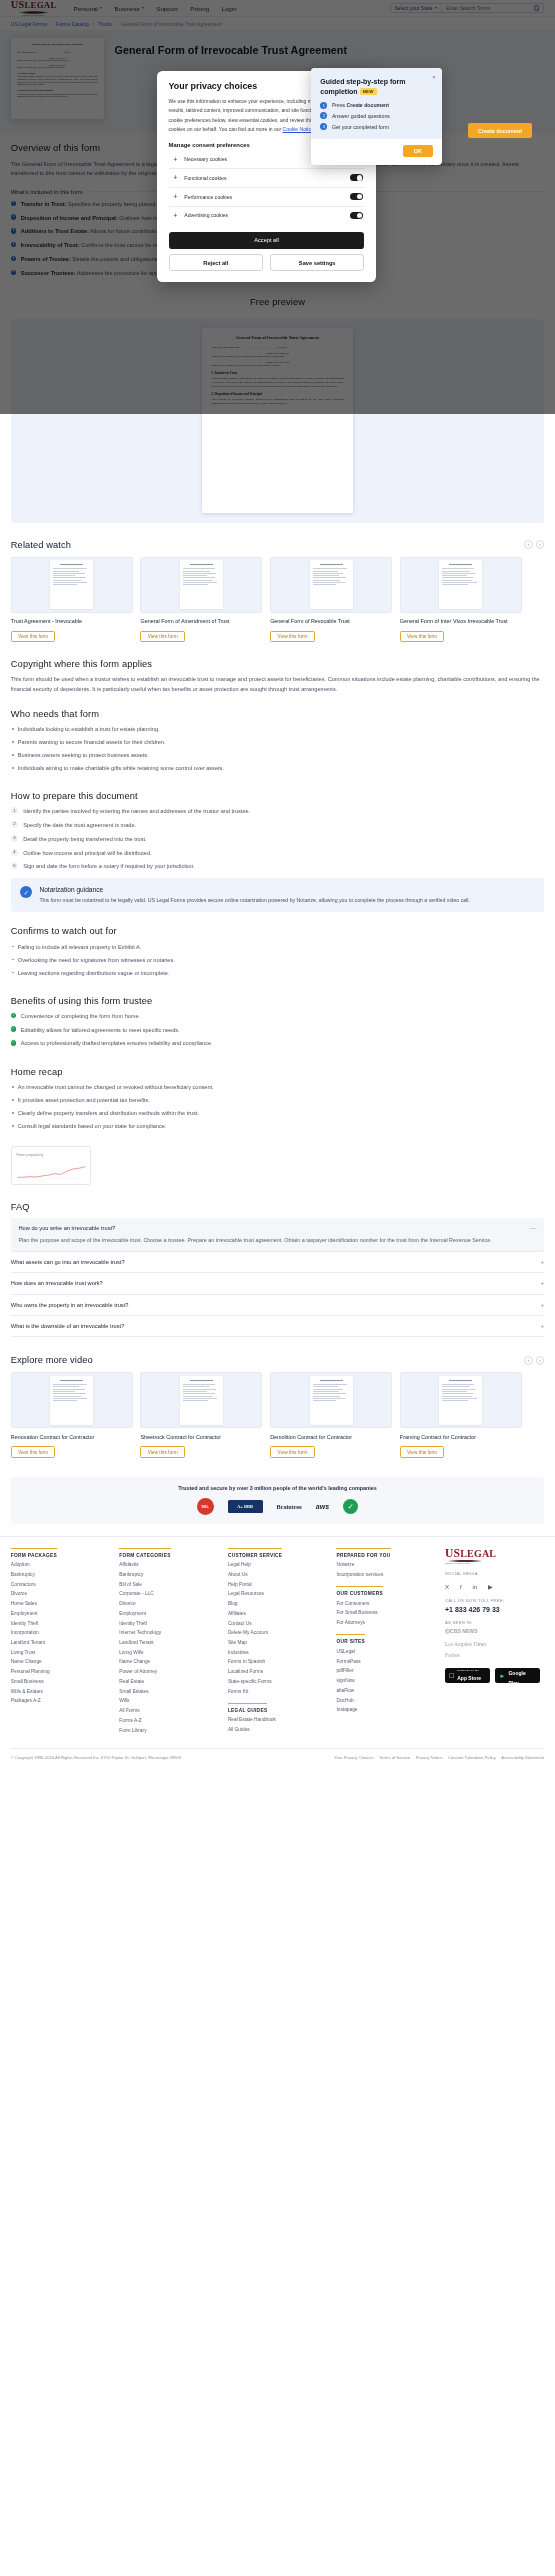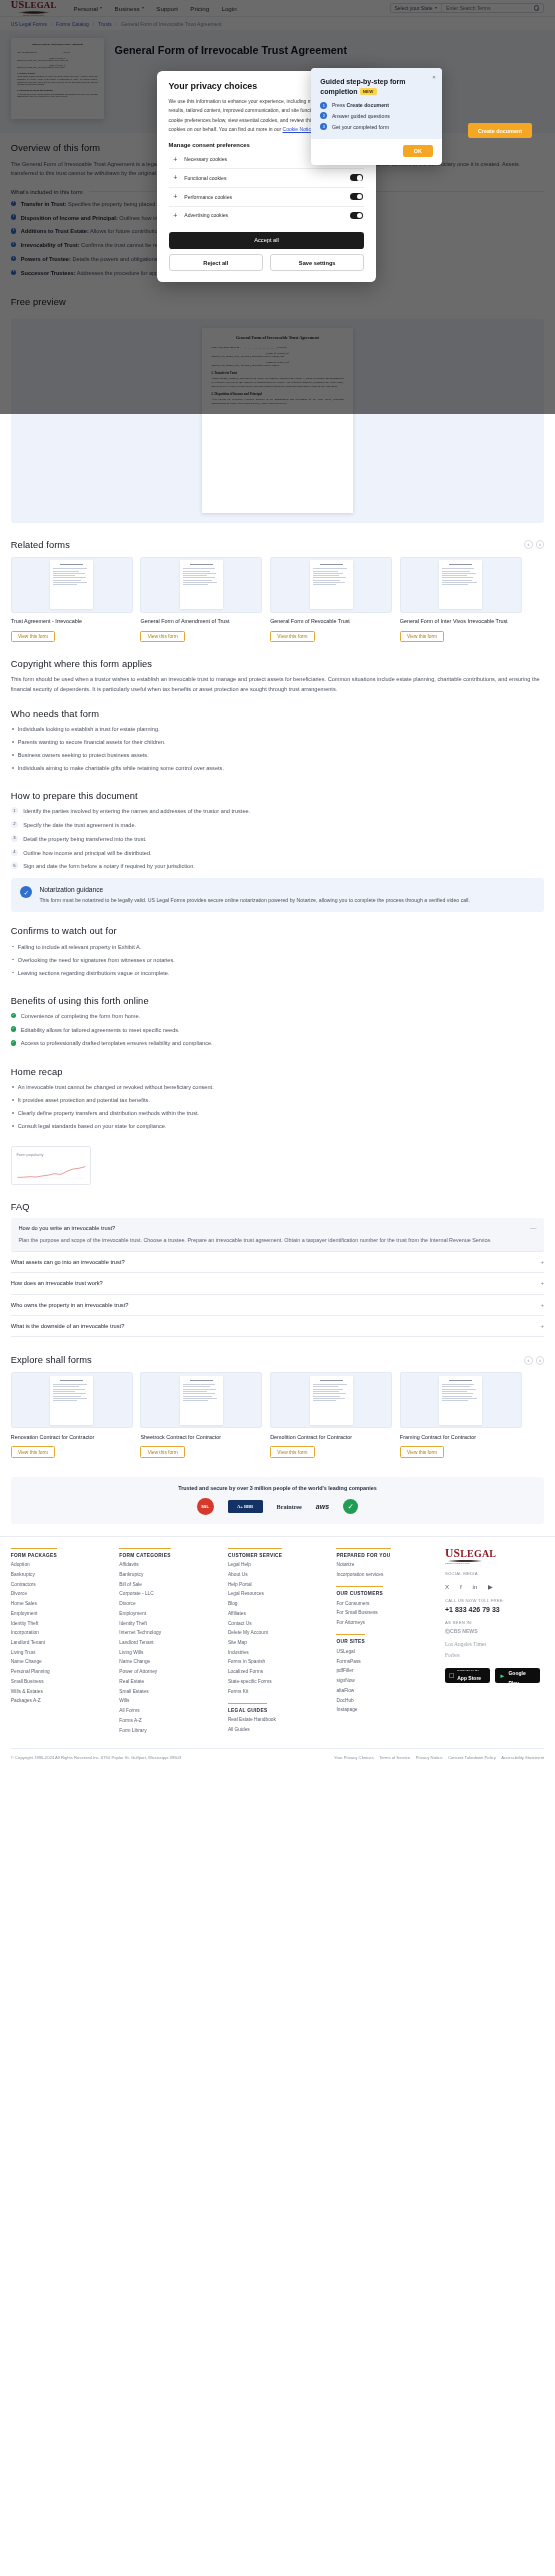--- a/index.html
+++ b/index.html
@@ -358,41 +358,41 @@
         <span class="dot-i">i</span>
         <span><b>Powers of Trustee:</b><span> Details the powers and obligations of the trustee.</span></span>
       </li>
     <li>
         <span class="dot-i">i</span>
         <span><b>Successor Trustees:</b><span> Addresses the procedure for appointing new trustees.</span></span>
       </li>
   </ul>
 </div>
 
-<div class="section" style="padding-top:14px; padding-bottom:6.2px;">
+<div class="section" style="padding-top:14px; padding-bottom:6.2px;text-align:center;">
   <h2 class="sec-title">Free preview</h2>
 </div>
 <div class="preview-wrap">
   <div class="doc-page">
     <div class="doc-title">General Form of Irrevocable Trust Agreement</div>
     <div class="doc-p">Trust Agreement made on ____________, ______________, between</div>
     <div class="doc-center">(Name of Trustor), of</div>
     <div class="doc-p">address, city, county, state, zip code), hereinafter called Trustor, and</div>
     <div class="doc-center">(Name of Trustee), of</div>
     <div class="doc-p">address, city, county, state, zip code), hereinafter called Trustee.</div>
     <div class="doc-h">1.  Transfer in Trust</div>
     <div class="doc-p">Trustor assigns, transfers, and conveys to Trustee the property described on Exhibit A, which is attached and incorporated by reference. Receipt of that property is acknowledged by Trustee. The described property, designated the Trust Estate, shall be held by Trustee in trust for the uses and purposes and on the terms and conditions set forth in this Agreement.</div>
     <div class="doc-h">2.  Disposition of Income and Principal</div>
     <div class="doc-p">After paying the necessary expenses incurred in the management and investment of the Trust Estate, including compensation of Trustee for its own services, Trustee shall pay the net</div>
   </div>
 </div>
 
 <div class="section" style="padding-top:17px;">
   <div class="carousel-head">
-    <h2 class="sec-title" style="margin:0;">Related forms</h2>
+    <h2 class="sec-title" style="margin:0;">Related watch</h2>
     <div class="arrow-btn">‹</div>
     <div class="arrow-btn">›</div>
   </div>
   <div class="cards">
     <div class="card">
       <div class="card-thumb">
           <div class="mini-doc">
             <div class="mini-title"></div>
             <div class="mini-line" style="width:90%"></div>
             <div class="mini-line" style="width:70%"></div>
@@ -515,21 +515,21 @@
 <div class="section" style="padding-top:14px;">
   <h2 class="sec-title">Confirms to watch out for</h2>
   <ul class="bullets">
     <li>Failing to include all relevant property in Exhibit A.</li>
     <li>Overlooking the need for signatures from witnesses or notaries.</li>
     <li>Leaving sections regarding distributions vague or incomplete.</li>
   </ul>
 </div>
 
 <div class="section" style="padding-top:14px;">
-  <h2 class="sec-title">Benefits of using this forth online</h2>
+  <h2 class="sec-title">Benefits of using this form trustee</h2>
   <ul class="checks">
     <li>
         <span class="check-i">✓</span>
         <span>Convenience of completing the form from home.</span>
       </li>
     <li>
         <span class="check-i">✓</span>
         <span>Editability allows for tailored agreements to meet specific needs.</span>
       </li>
     <li>
@@ -589,21 +589,21 @@
   <div class="faq-item">
     <div class="faq-q">
         <span class="qt">What is the downside of an irrevocable trust?</span>
         <span class="faq-sign">+</span>
       </div>
   </div>
 </div>
 
 <div class="section" style="padding-top:18.5px;">
   <div class="carousel-head">
-    <h2 class="sec-title" style="margin:0;">Explore shall forms</h2>
+    <h2 class="sec-title" style="margin:0;">Explore more video</h2>
     <div class="arrow-btn">‹</div>
     <div class="arrow-btn">›</div>
   </div>
   <div class="cards">
     <div class="card">
       <div class="card-thumb">
           <div class="mini-doc">
             <div class="mini-title"></div>
             <div class="mini-line" style="width:90%"></div>
             <div class="mini-line" style="width:70%"></div>

